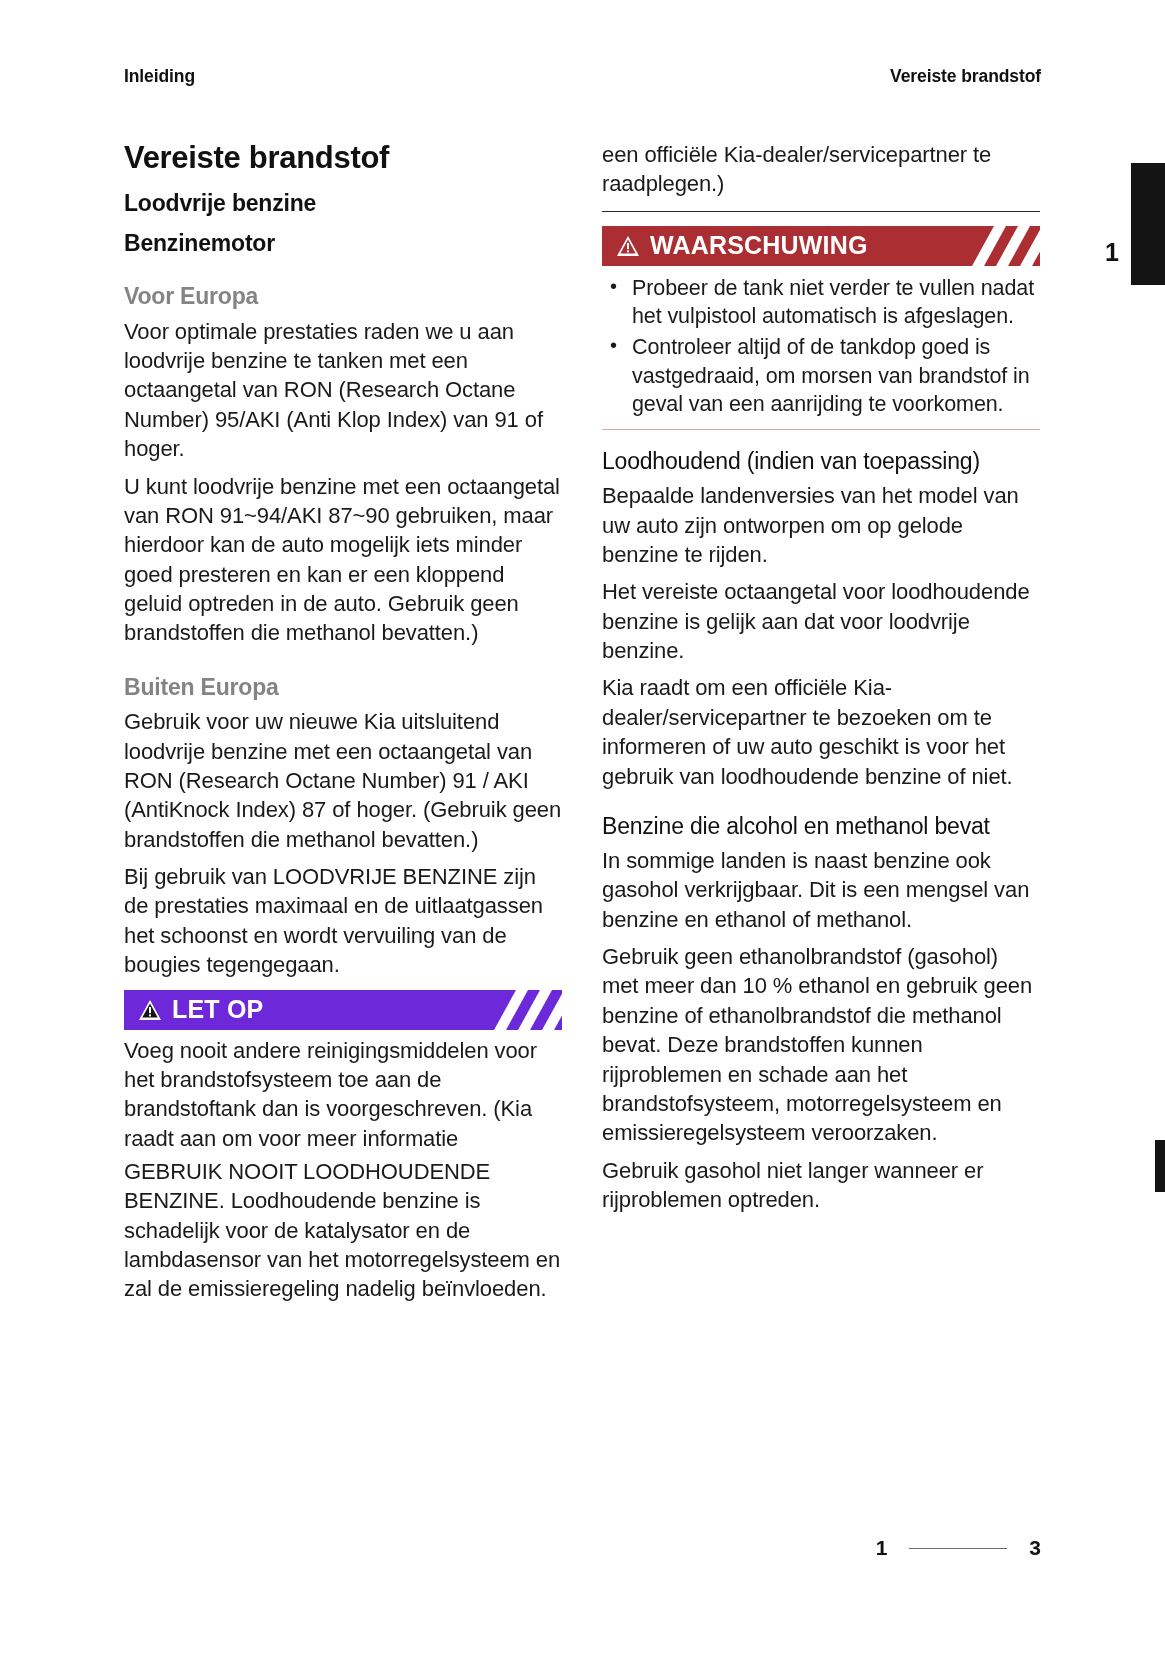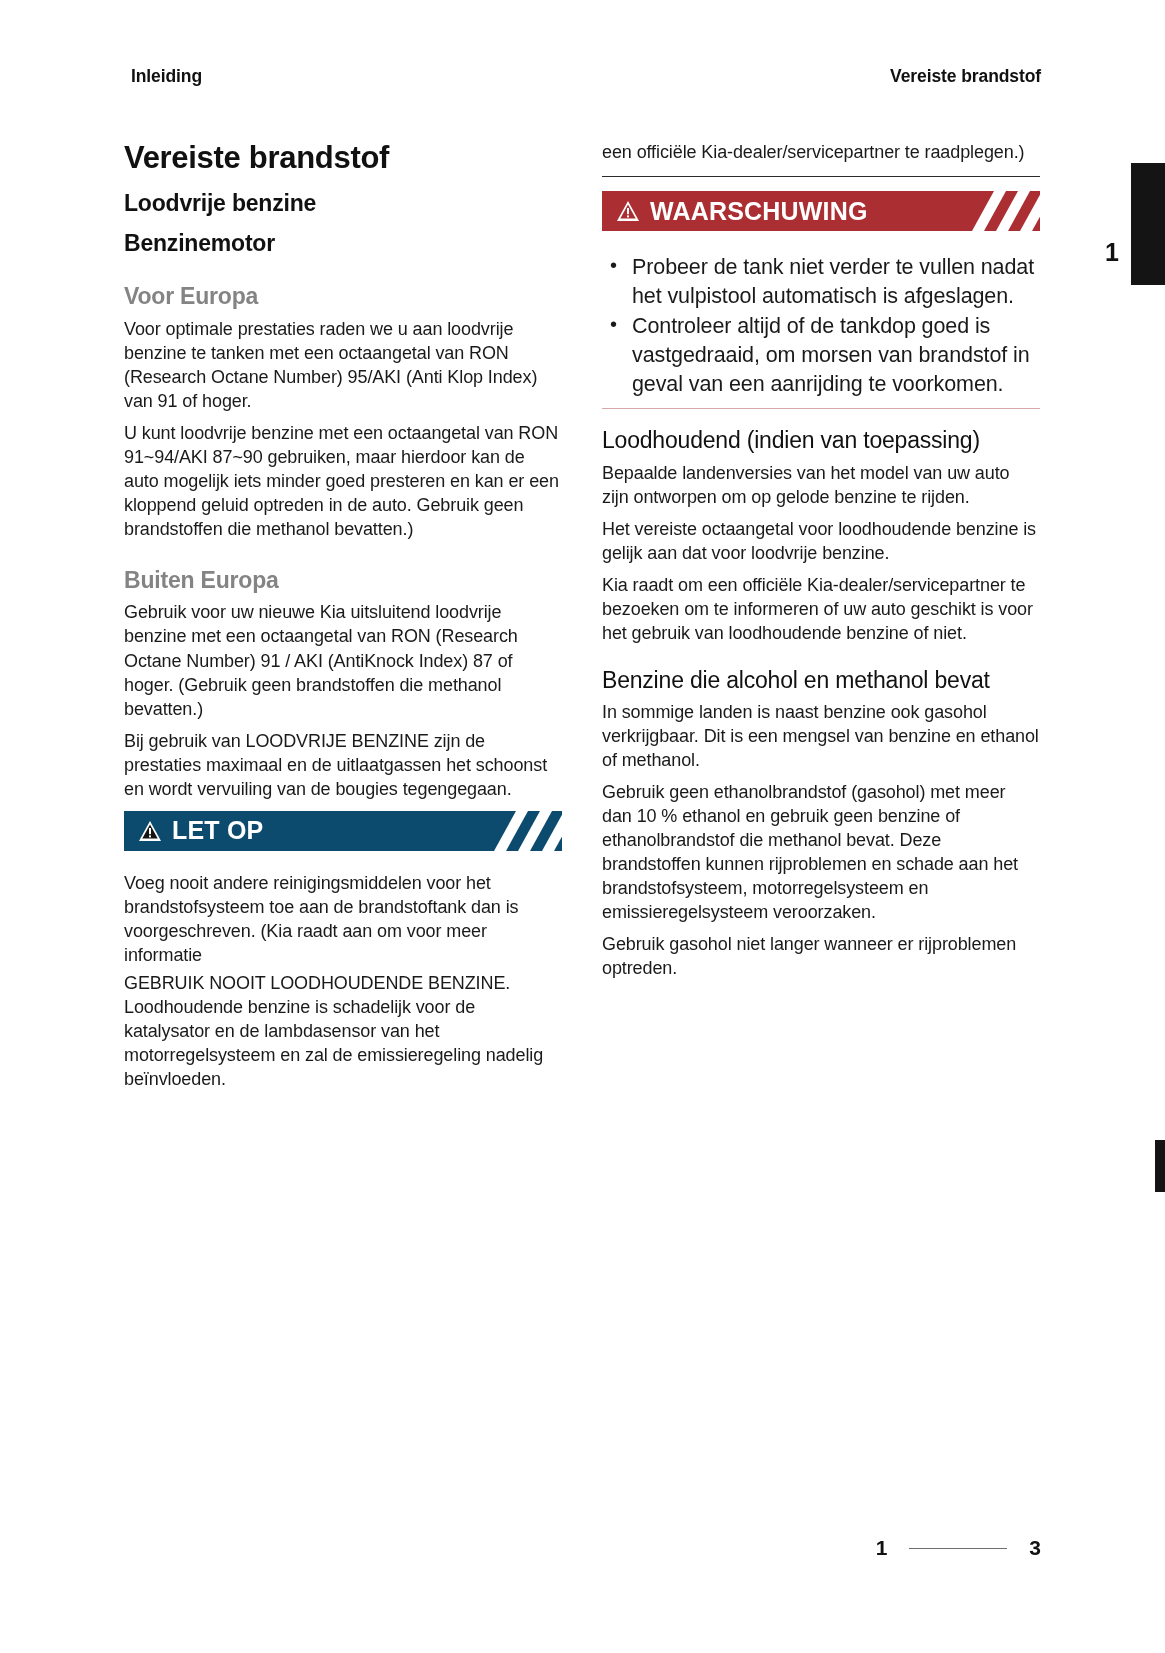--- a/index.html
+++ b/index.html
@@ -17,21 +17,21 @@
     height: 1653px;
     background: #ffffff;
     overflow: hidden;
     box-sizing: border-box;
   }
 
   
   .running-head {
     position: absolute;
     top: 66px;
-    left: 131px;
+    left: 124px;
     right: 124px;
     display: flex;
     justify-content: space-between;
     align-items: baseline;
     font-size: 17.5px;
     font-weight: bold;
     letter-spacing: -0.1px;
     color: #111111;
   }
 
@@ -78,39 +78,39 @@
     font-size: 23px;
     font-weight: normal;
     line-height: 1.18;
     margin: 22px 0 6px 0;
     letter-spacing: -0.2px;
     color: #111111;
   }
 
   
   p.body {
-    font-size: 18px;
+    font-size: 22px;
     line-height: 1.335;
     margin: 0 0 8px 0;
     letter-spacing: -0.1px;
     color: #1a1a1a;
   }
 
   
   .notice {
     margin: 10px 0 6px 0;
   }
   .notice-bar {
     position: relative;
     height: 40px;
     display: flex;
     align-items: center;
     overflow: hidden;
   }
-  .notice-bar.caution { background: #0c4a6e; }
+  .notice-bar.caution { background: #6d28d9; }
   .notice-bar.warning { background: #ab2f32; }
 
   .tri-icon {
     width: 24px;
     height: 22px;
     margin-left: 14px;
     margin-right: 10px;
     flex: 0 0 auto;
     display: block;
   }
@@ -124,21 +124,21 @@
   .slashes {
     position: absolute;
     right: 0;
     top: 0;
     bottom: 0;
     width: 86px;
     display: block;
   }
 
   .notice-body {
-    padding-top: 20px;
+    padding-top: 6px;
   }
   .notice-body p.body { margin-bottom: 4px; }
 
   ul.bullets {
     list-style: none;
     margin: 2px 0 0 0;
     padding: 0;
   }
   ul.bullets li {
     position: relative;

